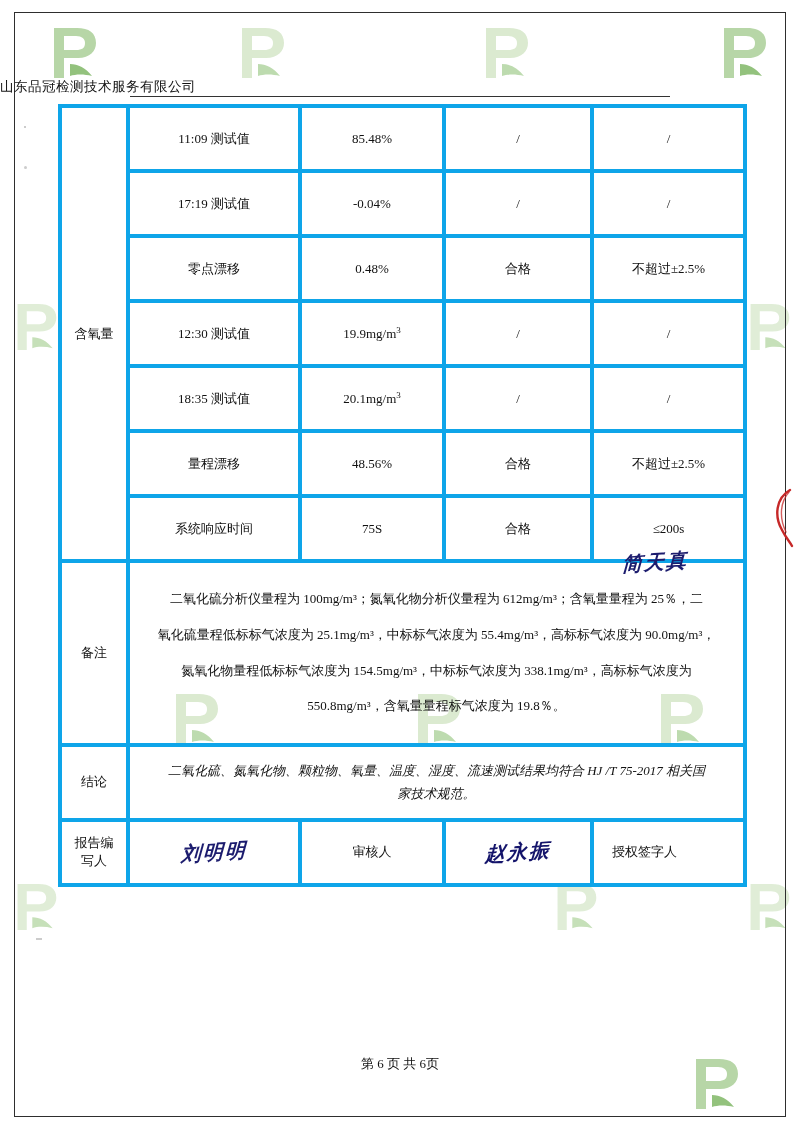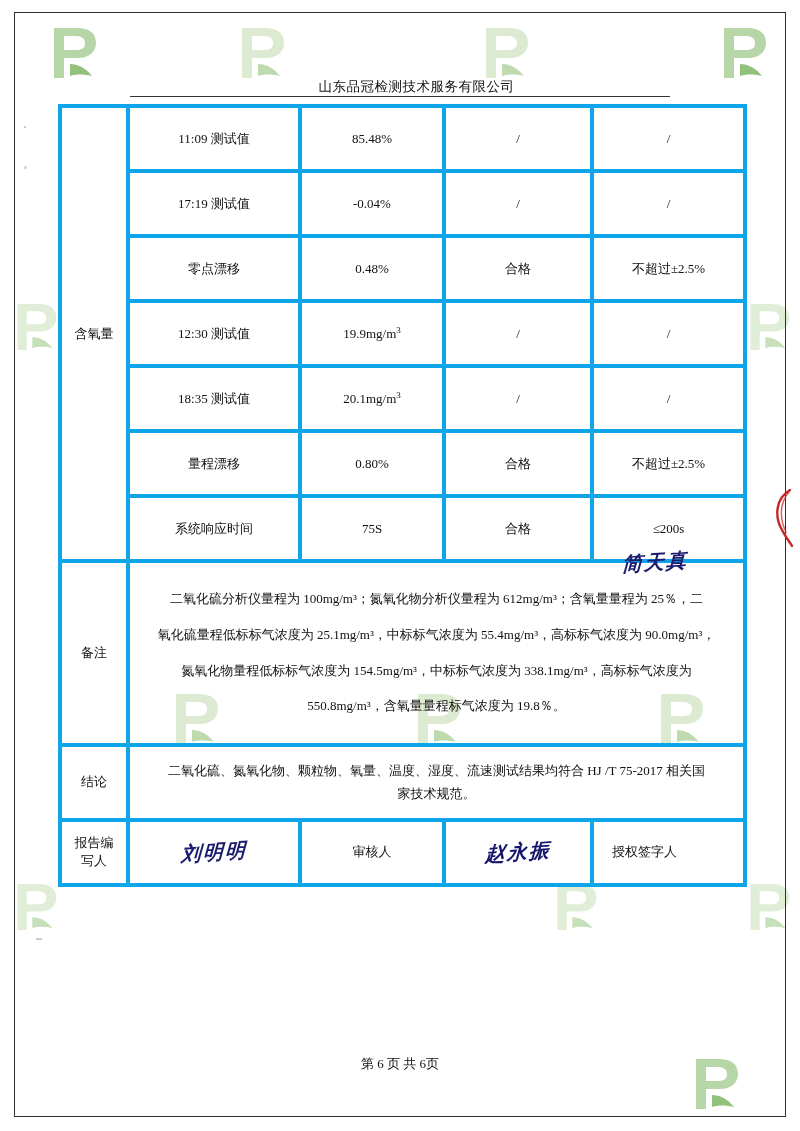--- a/index.html
+++ b/index.html
@@ -38,24 +38,23 @@
     user-select: none;
     line-height: 1;
   }
   .wm svg { display:block; }
 
   .header-company {
     position: absolute;
     left: 0;
     right: 0;
     top: 78px;
-    text-align: center;
+    text-align: left;
     font-size: 13.5px;
     letter-spacing: 0.5px;
-    margin-left: 33px;
   }
   .header-rule {
     position: absolute;
     left: 130px;
     right: 130px;
     top: 96px;
     border-bottom: 1px solid #333;
   }
 
   
@@ -89,20 +88,21 @@
     font-size: 12.5px;
     padding: 8px 14px;
   }
   .note-cell p { margin: 13px; }
 
   .concl-cell {
     text-align: left;
     line-height: 1.8;
     font-size: 13px;
     padding: 8px 18px;
+    font-style: italic;
   }
 
   .sign-label {
     font-size: 13px;
     width: 100px;
   }
   .sign-value {
     position: relative;
     height: 44px;
   }
@@ -272,21 +272,21 @@
       <td>/</td>
     </tr>
     <tr>
       <td>18:35 测试值</td>
       <td><span>20.1mg/m</span><span class="sup">3</span></td>
       <td>/</td>
       <td>/</td>
     </tr>
     <tr>
       <td>量程漂移</td>
-      <td>0.80%</td>
+      <td>48.56%</td>
       <td>合格</td>
       <td>不超过±2.5%</td>
     </tr>
     <tr>
       <td>系统响应时间</td>
       <td>75S</td>
       <td>合格</td>
       <td>≤200s</td>
     </tr>
 

